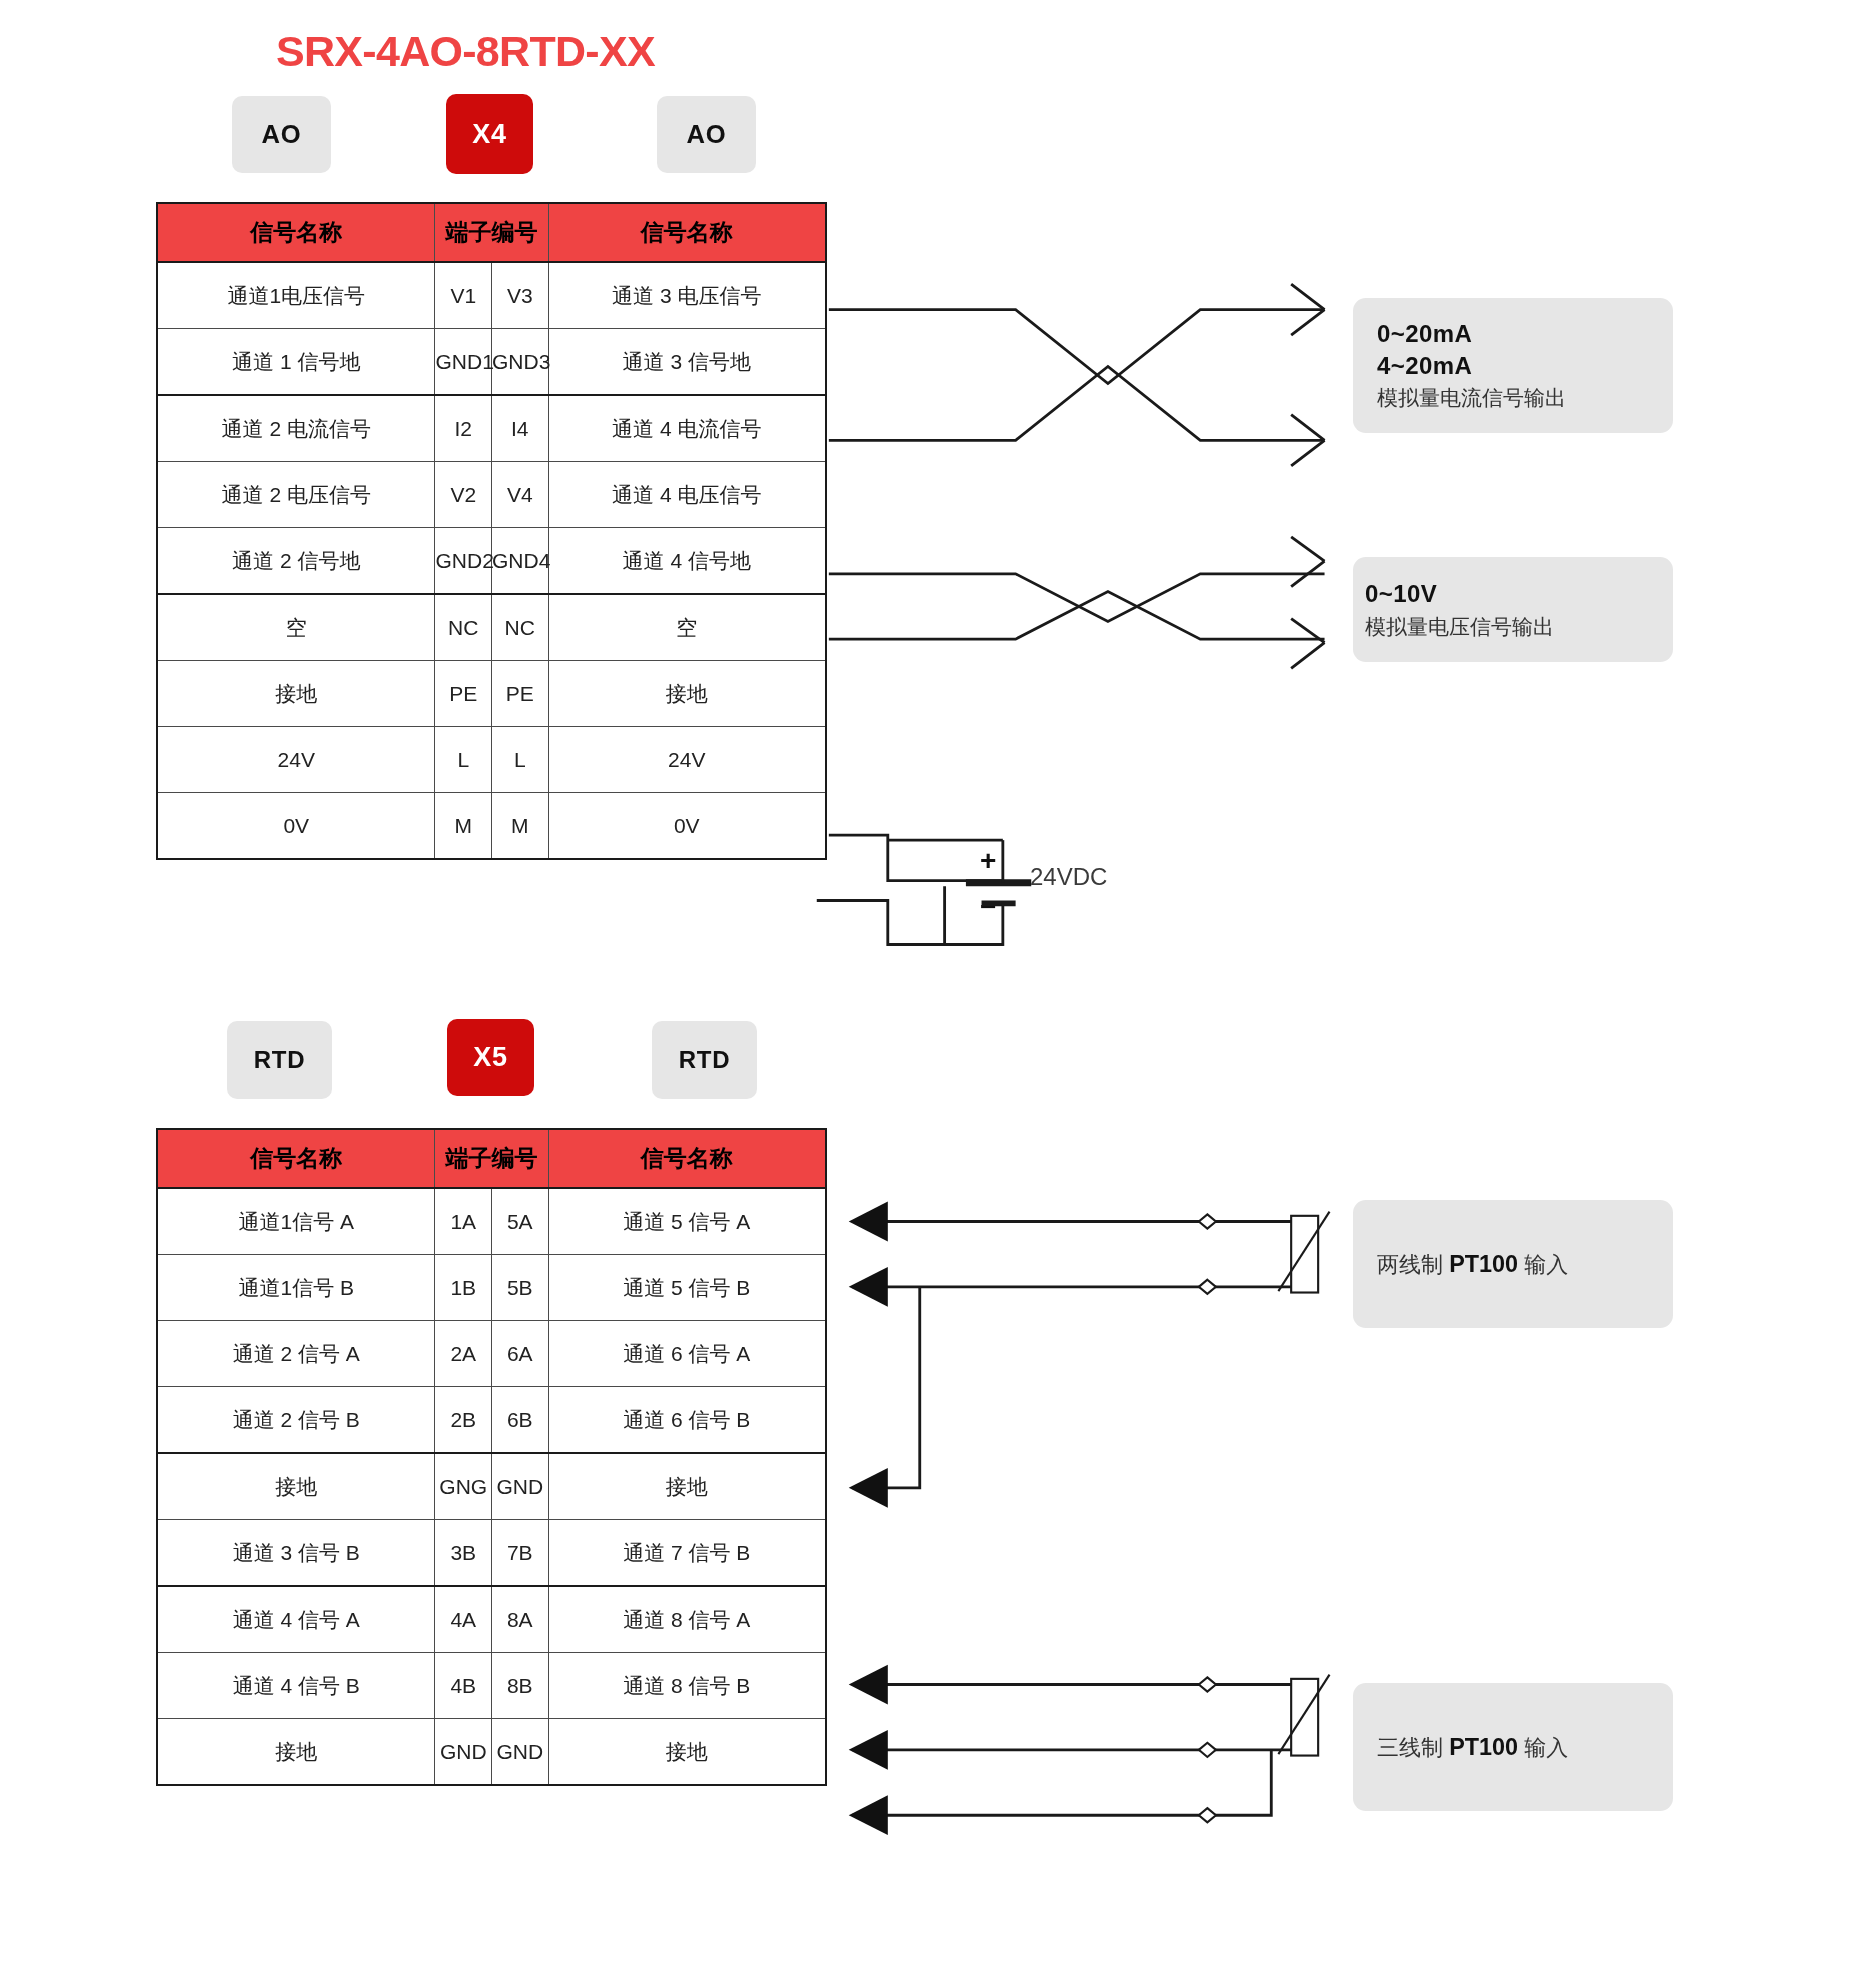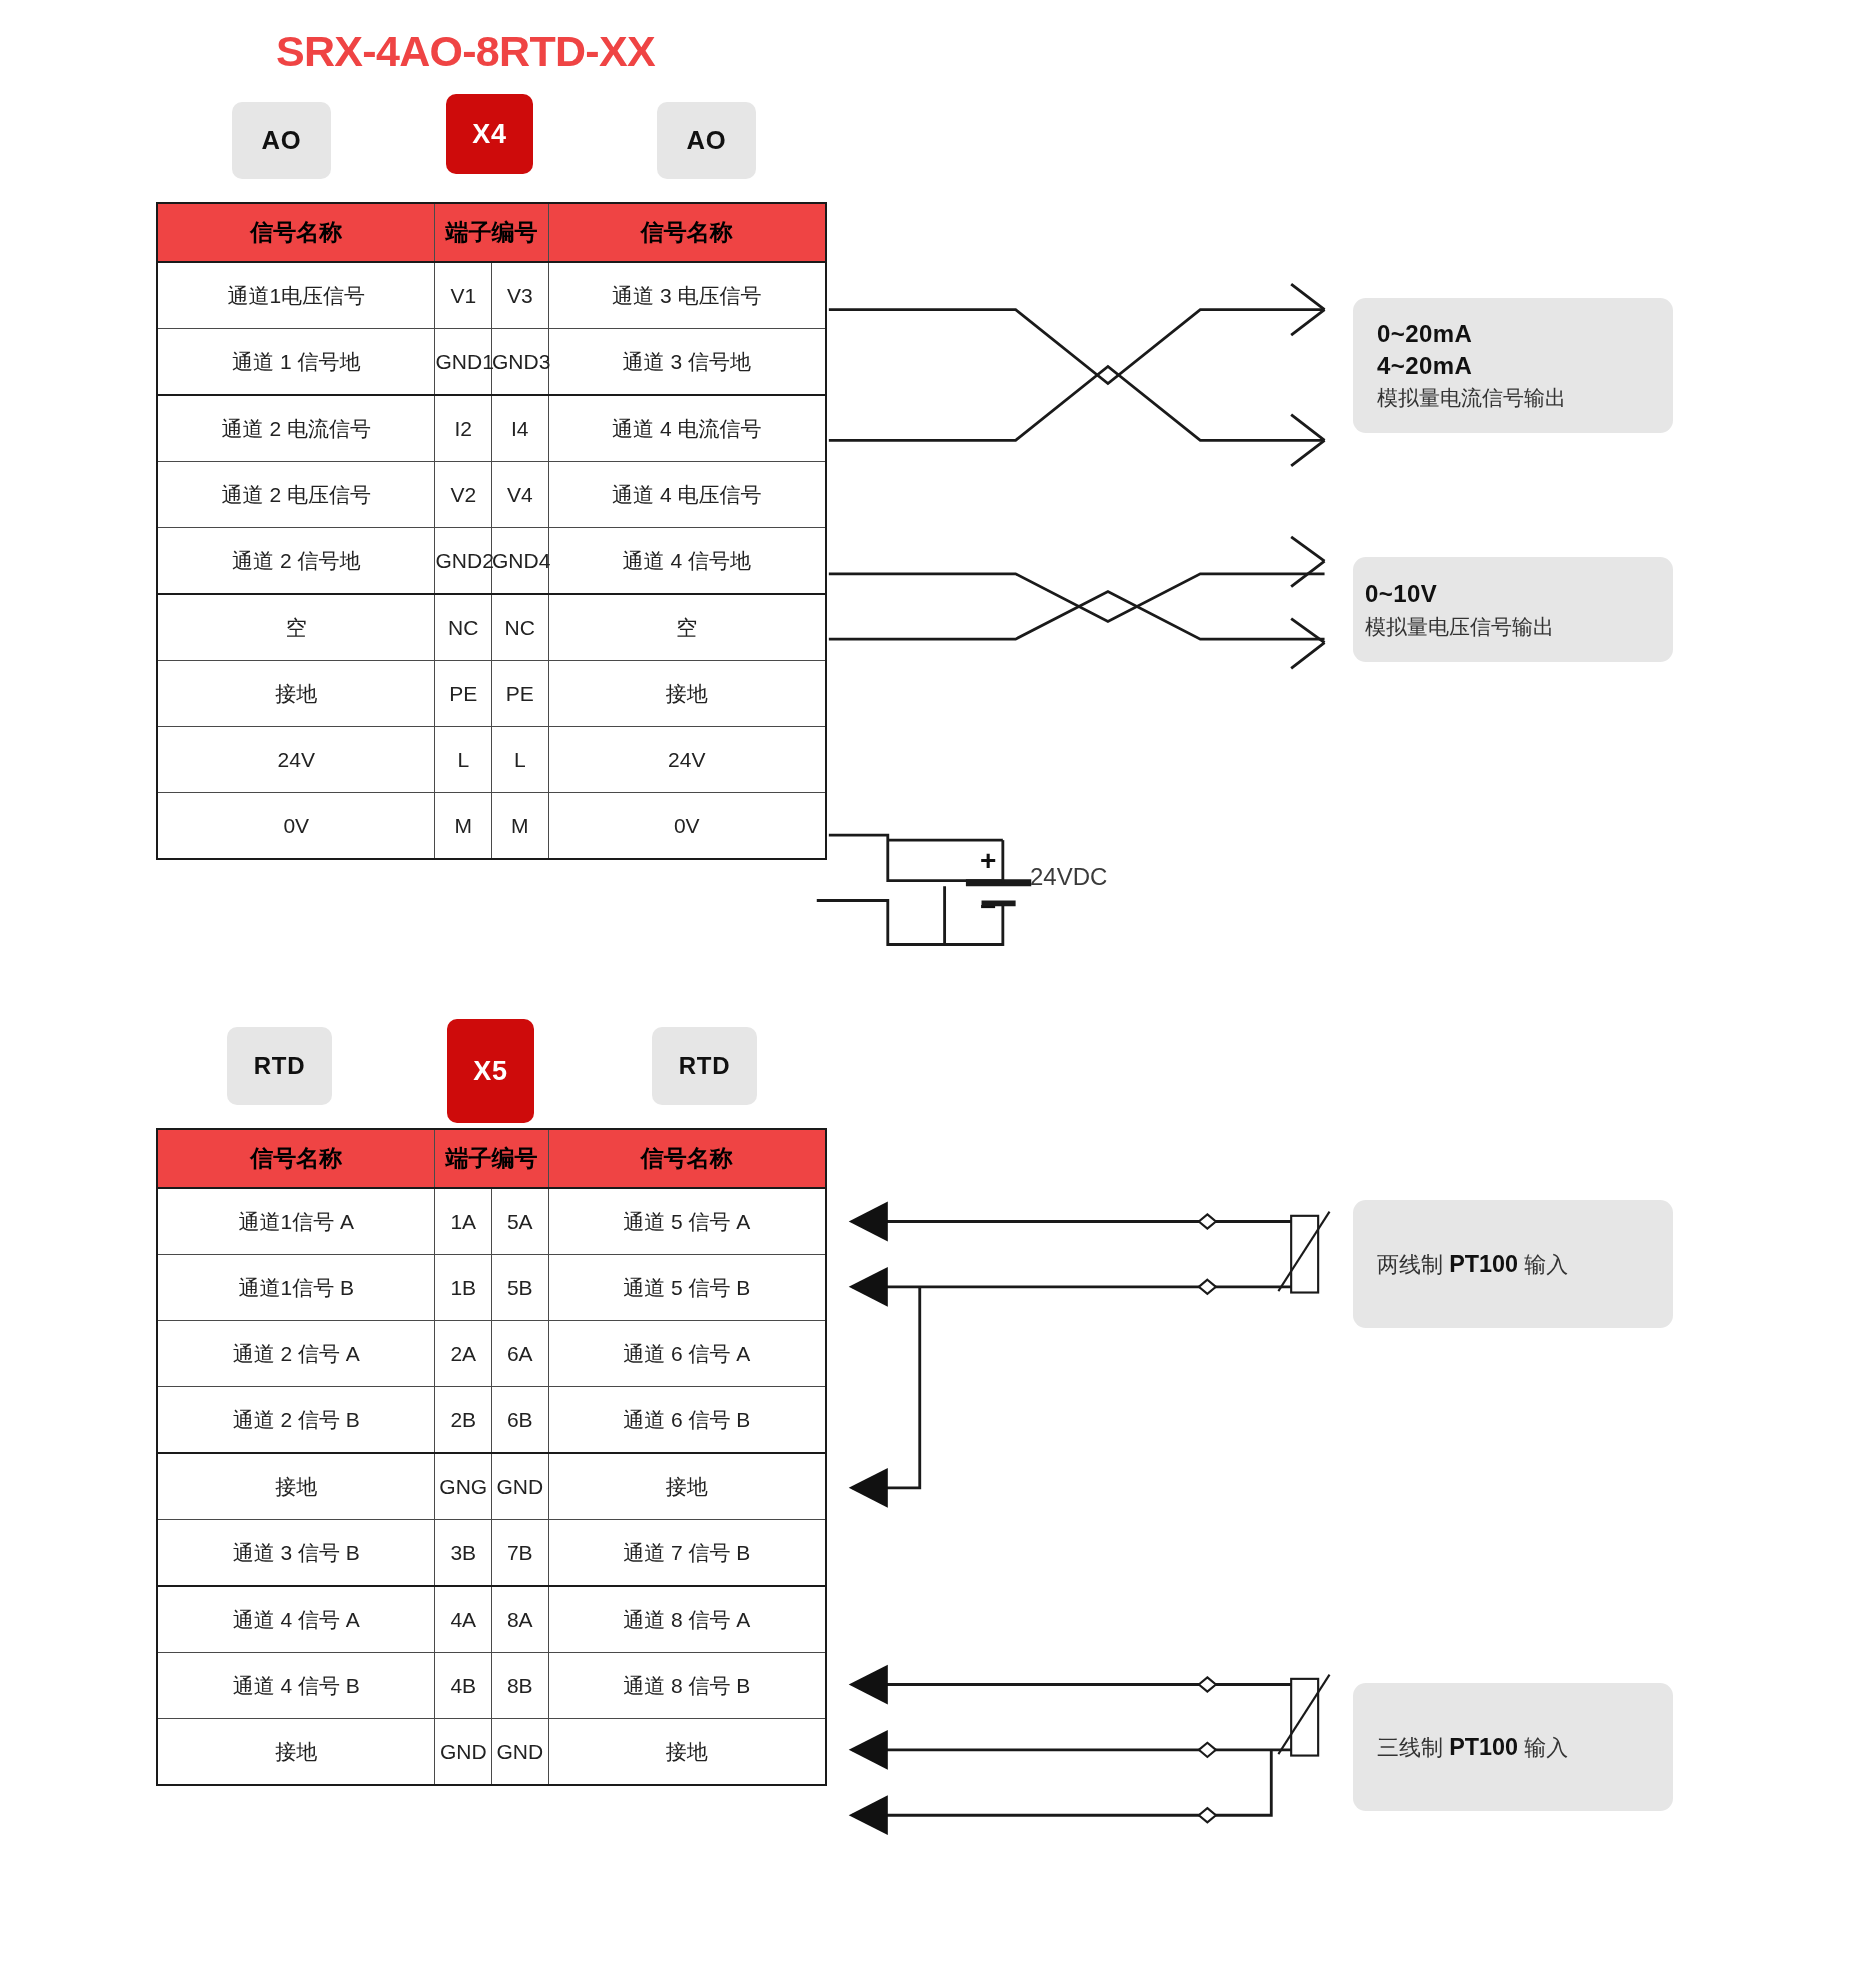--- a/index.html
+++ b/index.html
@@ -15,21 +15,21 @@
     position:absolute;left:276px;top:27px;
     font-size:43px;font-weight:bold;letter-spacing:-0.7px;color:#ef4444;
     white-space:nowrap;
   }
 
   
   .badge{
     position:absolute;display:flex;align-items:center;justify-content:center;
     font-weight:bold;border-radius:10px;letter-spacing:0.7px;
   }
-  .badge.grey{background:#e6e6e6;color:#111;margin-top:6px;}
+  .badge.grey{background:#e6e6e6;color:#111;}
   .badge.red{background:#ce0b0b;color:#fff;}
 
   
   .tbl{
     position:absolute;border-collapse:collapse;
     border:2.8px solid #1a1a1a;background:#fff;
     table-layout:fixed;
   }
   .tbl td,.tbl th{
     border:1.1px solid #4a4a4a;
@@ -152,21 +152,21 @@
   <div class="callout" style="left:1353px;top:557px;width:320px;height:105px;padding-left:12px;">
     <div class="big">0~10V</div>
     <div class="sub">模拟量电压信号输出</div>
   </div>
 
   <span class="pm" style="left:980px;top:845px;">+</span>
   <span class="pm" style="left:980px;top:891px;">−</span>
   <span class="vdc-label" style="left:1030px;top:863px;">24VDC</span>
 
   <div class="badge grey" style="left:227px;top:1021px;width:105px;height:78px;font-size:24px;">RTD</div>
-  <div class="badge red" style="left:447px;top:1019px;width:87px;height:104px;font-size:27px;">X5</div>
+  <div class="badge red" style="left:447px;top:1019px;width:87px;height:77px;font-size:27px;">X5</div>
   <div class="badge grey" style="left:652px;top:1021px;width:105px;height:78px;font-size:24px;">RTD</div>
 
   <table class="tbl" style="left:156px;top:1128px;width:671px;">
     <thead>
       <tr>
         <th class="c-sig">信号名称</th>
         <th class="c-term" colspan="2">端子编号</th>
         <th class="c-sig">信号名称</th>
       </tr>
     </thead>

